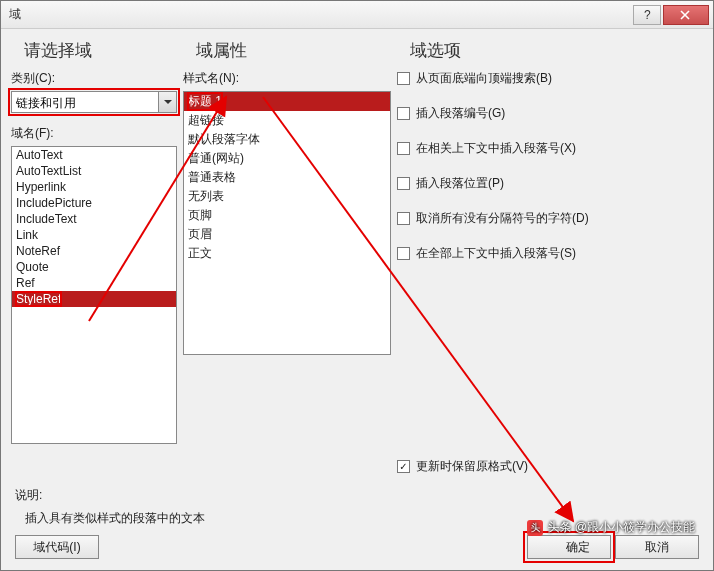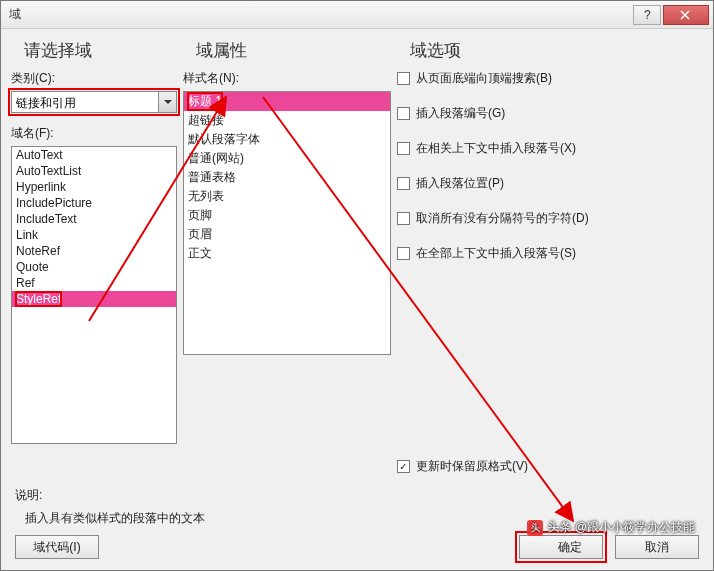--- a/index.html
+++ b/index.html
@@ -25,40 +25,40 @@
 
 .combo { display: flex; border: 1px solid #888; background: #fff; height: 22px; }
 .combo .val { flex: 1; padding: 3px 4px; background: #fff; }
 .combo .arrow { width: 18px; border-left: 1px solid #888; background: linear-gradient(#f0f0f0,#d8d8d8); display: flex; align-items: center; justify-content: center; }
 .combo .arrow::after { content: ""; border: 4px solid transparent; border-top-color: #333; margin-top: 4px; }
 .combo.boxed { outline: 2px solid #e40000; outline-offset: 1px; }
 
 .listbox { border: 1px solid #888; background: #fff; overflow: hidden; }
 .listbox .inner { overflow-y: scroll; height: 100%; }
 .listbox .item { padding: 1px 4px; font-size: 12px; color: #222; cursor: default; white-space: nowrap; }
-.listbox .item.selected { background: #ec4899; color: #fff; }
+.listbox .item.selected { background: #b91c1c; color: #fff; }
 .listbox.names { height: 298px; margin-top: 2px; }
 .listbox.styles { height: 264px; margin-top: 2px; }
 .listbox.styles .inner { overflow-y: auto; }
 
 .red-box-name { outline: 2px solid #e40000; outline-offset: -1px; }
 .red-box-style { outline: 2px solid #e40000; outline-offset: -1px; display: inline-block; }
 
 .checklist { display: flex; flex-direction: column; gap: 18px; }
 .chk { display: flex; align-items: center; gap: 6px; font-size: 12px; color: #222; }
 .chk .box { width: 13px; height: 13px; border: 1px solid #777; background: #fff; display: inline-flex; align-items: center; justify-content: center; }
 .chk .box.checked::after { content: "✓"; font-size: 10px; color: #222; line-height: 1; }
 
 .preserve { position: absolute; bottom: 10px; left: 0; }
 
 .desc-area { padding: 2px 14px 0 14px; font-size: 12px; color: #222; }
 .desc-area .lbl { margin-bottom: 6px; }
 .desc-area .txt { padding-left: 10px; }
 
-.btnbar { display: flex; gap: 12px; padding: 8px 14px 12px; align-items: center; }
+.btnbar { display: flex; gap: 4px; padding: 8px 14px 12px; align-items: center; }
 .btnbar .spacer { flex: 1; }
 .btn { min-width: 84px; height: 24px; border: 1px solid #888; background: linear-gradient(#f8f8f8,#e4e4e4); font-size: 12px; color: #222; padding: 0 10px; cursor: pointer; }
 .btn.ok-boxed { outline: 2px solid #e40000; outline-offset: 2px; padding-left: 28px; }
 
 .annotate { position: absolute; inset: 0; pointer-events: none; }
 
 .watermark { position: absolute; right: 18px; bottom: 34px; font-size: 14px; color: #fff; text-shadow: 0 0 3px #000,0 0 3px #000; font-family: "SimSun"; opacity: 0.95; }
 .watermark .logo { display: inline-block; width: 16px; height: 16px; background: #e33; border-radius: 3px; vertical-align: middle; margin-right: 4px; position: relative; }
 .watermark .logo::after { content:"头"; color:#fff; font-size:10px; position:absolute; left:3px; top:1px;}
 </style>

